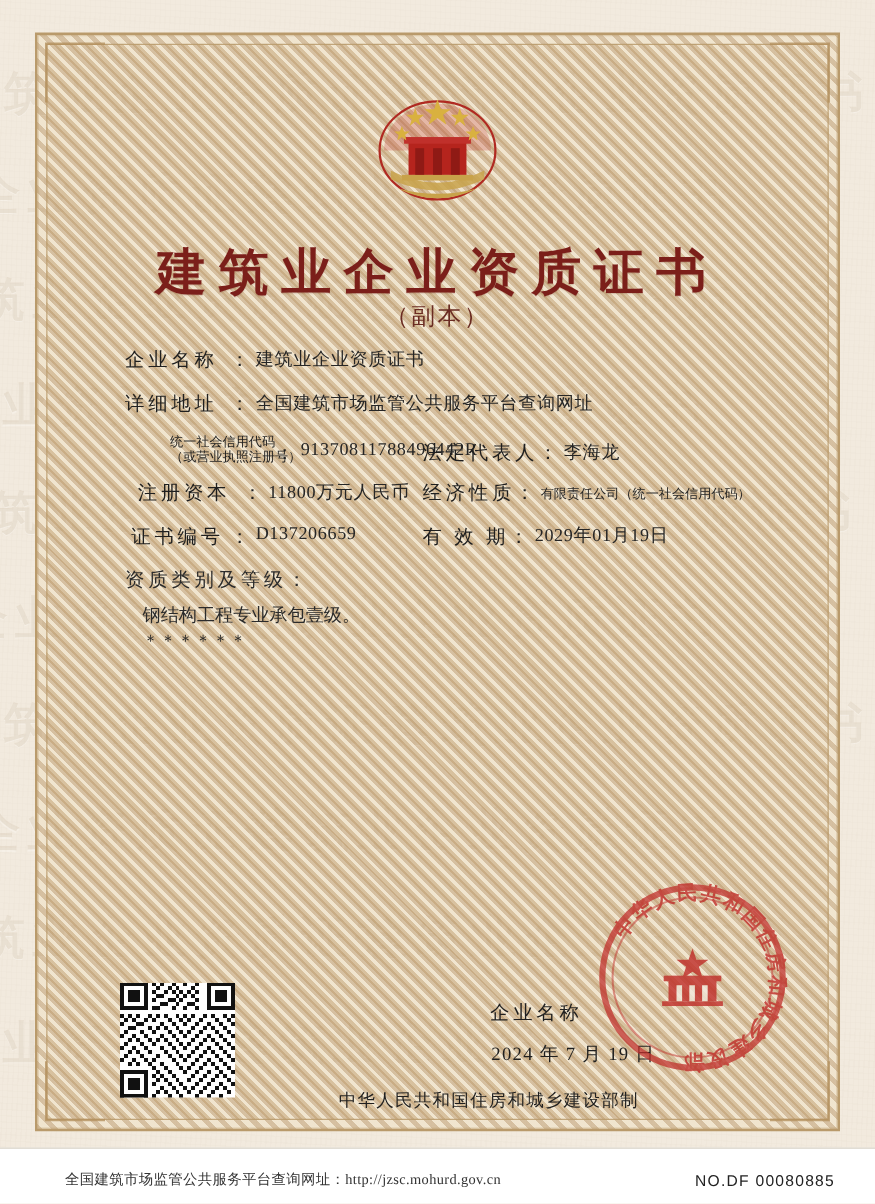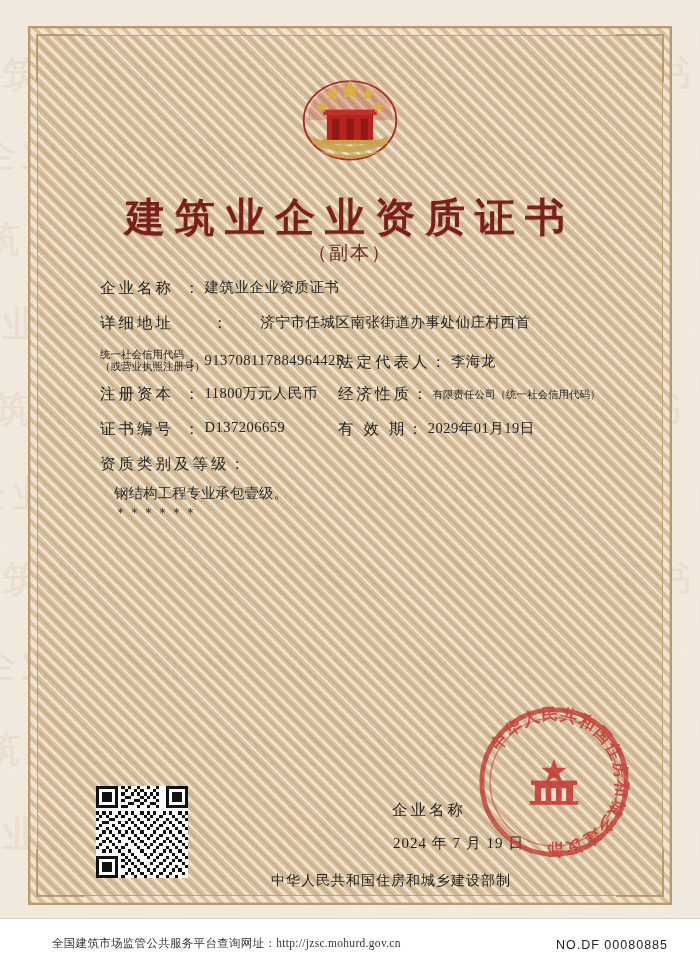--- a/index.html
+++ b/index.html
@@ -328,58 +328,58 @@
 
     <div class="row">
       <div class="col-left" style="width:auto;">
         <span class="lbl lbl-w1">企业名称</span>
         <span class="lbl">：</span>
         <span class="val">建筑业企业资质证书</span>
       </div>
     </div>
 
     <div class="row">
-      <div class="col-left" style="width:auto;gap:28px;">
+      <div class="col-left" style="width:auto;">
         <span class="lbl lbl-w1">详细地址</span>
         <span class="lbl">：</span>
-        <span class="val">济宁市任城区南张街道办事处仙庄村西首</span>
+        <span class="val">全国建筑市场监管公共服务平台查询网址</span>
       </div>
     </div>
 
     <div class="row" style="margin-bottom:10px;">
       <div class="col-left" style="width:238px;">
-        <span class="lbl two-line" style="width:84px; text-align:center;">
+        <span class="lbl two-line" style="width:84px; text-align:center;margin-left:36px;">
           <div>统一社会信用代码</div>
           <div>（或营业执照注册号）</div>
         </span>
         <span class="lbl" style="padding-top:4px;">：</span>
         <span class="val" style="padding-top:4px;">91370811788496442R</span>
       </div>
       <div class="col-right" style="padding-top:4px;">
         <span class="lbl">法定代表人</span>
         <span class="lbl">：</span>
         <span class="val">李海龙</span>
       </div>
     </div>
 
     <div class="row">
-      <div class="col-left" style="width:238px;">
+      <div class="col-left" style="width:238px;justify-content:center;">
         <span class="lbl lbl-w1">注册资本</span>
         <span class="lbl">：</span>
         <span class="val">11800万元人民币</span>
       </div>
       <div class="col-right">
         <span class="lbl">经济性质</span>
         <span class="lbl">：</span>
         <span class="val small">有限责任公司（统一社会信用代码）</span>
       </div>
     </div>
 
     <div class="row">
-      <div class="col-left" style="width:238px;">
+      <div class="col-left" style="width:238px;text-align:center;">
         <span class="lbl lbl-w1">证书编号</span>
         <span class="lbl">：</span>
         <span class="val">D137206659</span>
       </div>
       <div class="col-right">
         <span class="lbl">有 效 期</span>
         <span class="lbl">：</span>
         <span class="val">2029年01月19日</span>
       </div>
     </div>

